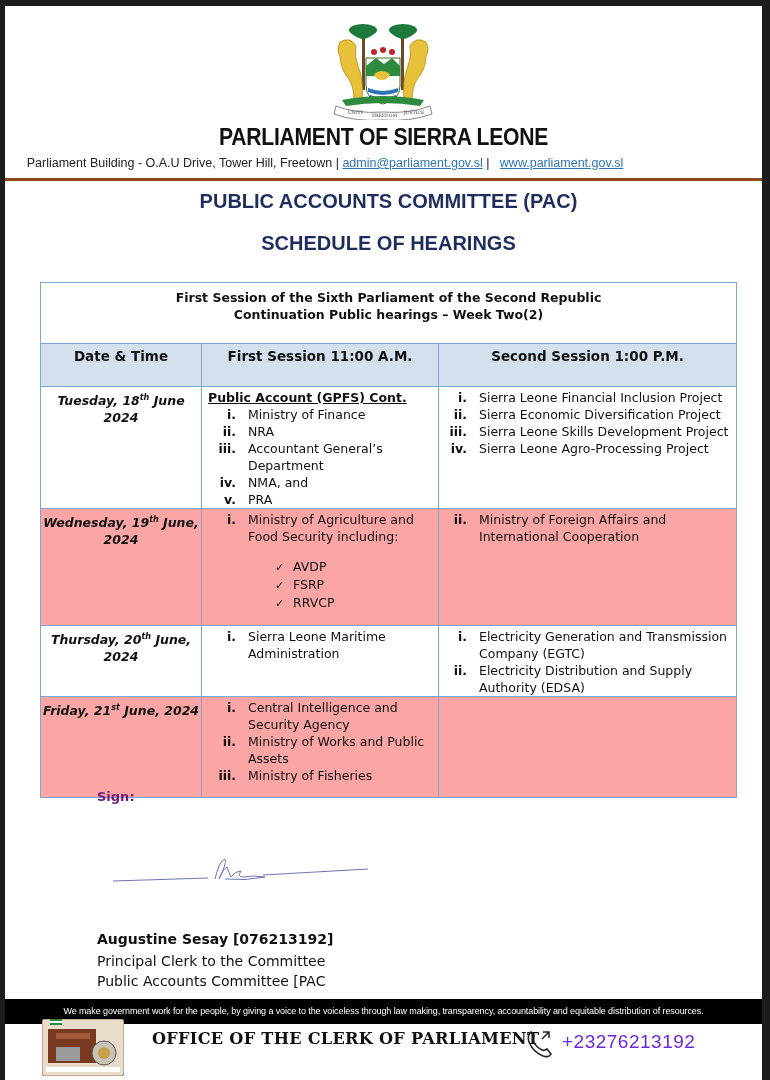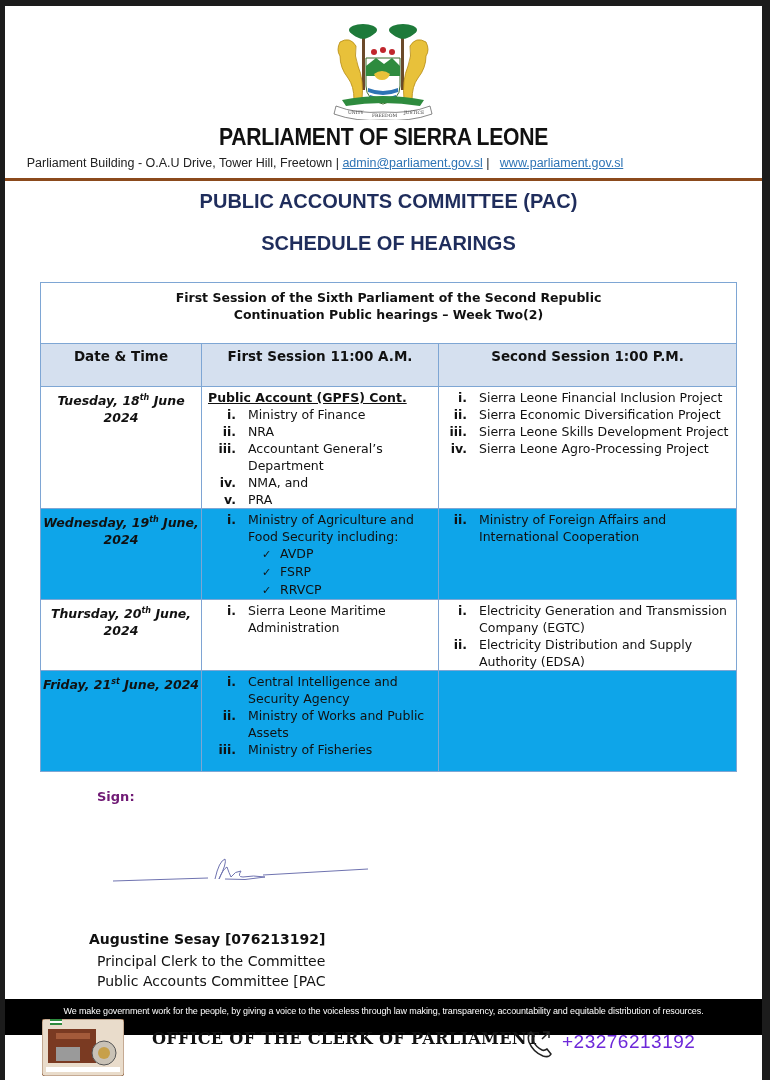--- a/index.html
+++ b/index.html
@@ -38,41 +38,41 @@
   table.schedule {
     position: absolute; left: 35px; top: 276px; width: 697px;
     border-collapse: collapse; font-family: "DejaVu Sans", sans-serif; font-size: 12.5px;
     color: #111;
   }
   table.schedule td {
     border: 1.5px solid #7ea6d4; vertical-align: top; padding: 0;
   }
   .caption-cell { text-align: center; font-weight: bold; height: 54px; padding-top: 6px !important; line-height: 17px; }
   .head-row td { background: #d5e0ef; font-weight: bold; text-align: center; font-size: 13.5px; height: 38px; padding-top: 4px !important; }
-  .shade td { background: #0ea5e9; }
+  .shade td { background: #fca5a5; }
   .date-cell { text-align: center; font-weight: bold; width: 160px; line-height: 17px; padding-top: 2px !important; font-style: italic; }
   .date-cell sup { font-size: 8px; }
   .col1 { width: 236px; }
   .sub-heading { font-weight: bold; text-decoration: underline; padding-left: 6px; line-height: 17px; padding-top: 2px; }
   ol.roman { list-style: none; margin: 0; padding: 0; }
   ol.roman li { display: flex; line-height: 17px; }
   ol.roman .num { width: 46px; text-align: right; padding-right: 12px; font-weight: bold; box-sizing: border-box; flex-shrink: 0; }
   ol.roman .txt { flex: 1; }
   ol.roman.c2 .num { width: 40px; padding-right: 12px; }
-  ul.checks { list-style: none; margin: 0; padding: 0 0 0 38px; }
+  ul.checks { list-style: none; margin: 13px; padding: 0 0 0 38px; }
   ul.checks li { line-height: 17px; }
   ul.checks .tick { display: inline-block; width: 18px; font-size: 11px; }
 
   .sign-label { position: absolute; left: 92px; top: 783px; font-weight: bold; font-size: 13px; color: #701a75; }
   .signature { position: absolute; left: 108px; top: 845px; width: 260px; height: 40px; }
-  .signer-name { position: absolute; left: 84px; top: 925px; font-weight: bold; font-size: 14px; color: #111; }
+  .signer-name { position: absolute; left: 92px; top: 925px; font-weight: bold; font-size: 14px; color: #111; }
   .signer-role { position: absolute; left: 92px; top: 945px; font-size: 14px; color: #111; line-height: 20px; }
 
   .footer-bar {
-    position: absolute; left: 0; top: 993px; width: 757px; height: 36px; background: #000;
+    position: absolute; left: 0; top: 993px; width: 757px; height: 25px; background: #000;
     color: #fff; font-family: "Liberation Sans", sans-serif; font-size: 9px; text-align: center; line-height: 24px;
     letter-spacing: -0.1px;
   }
   .footer-logo { position: absolute; left: 37px; top: 1013px; width: 82px; height: 57px; }
   .office-title {
     position: absolute; left: 147px; top: 1022px; font-family: "DejaVu Serif", serif; font-weight: bold;
     font-size: 17px; color: #111; letter-spacing: 0.3px; transform: scaleX(0.95); transform-origin: left;
   }
   .phone-icon { position: absolute; left: 520px; top: 1022px; width: 30px; height: 30px; }
   .phone-number { position: absolute; left: 557px; top: 1025px; font-family: "Liberation Sans", sans-serif; font-size: 19px; color: #6d28d9; letter-spacing: 0.5px; }

